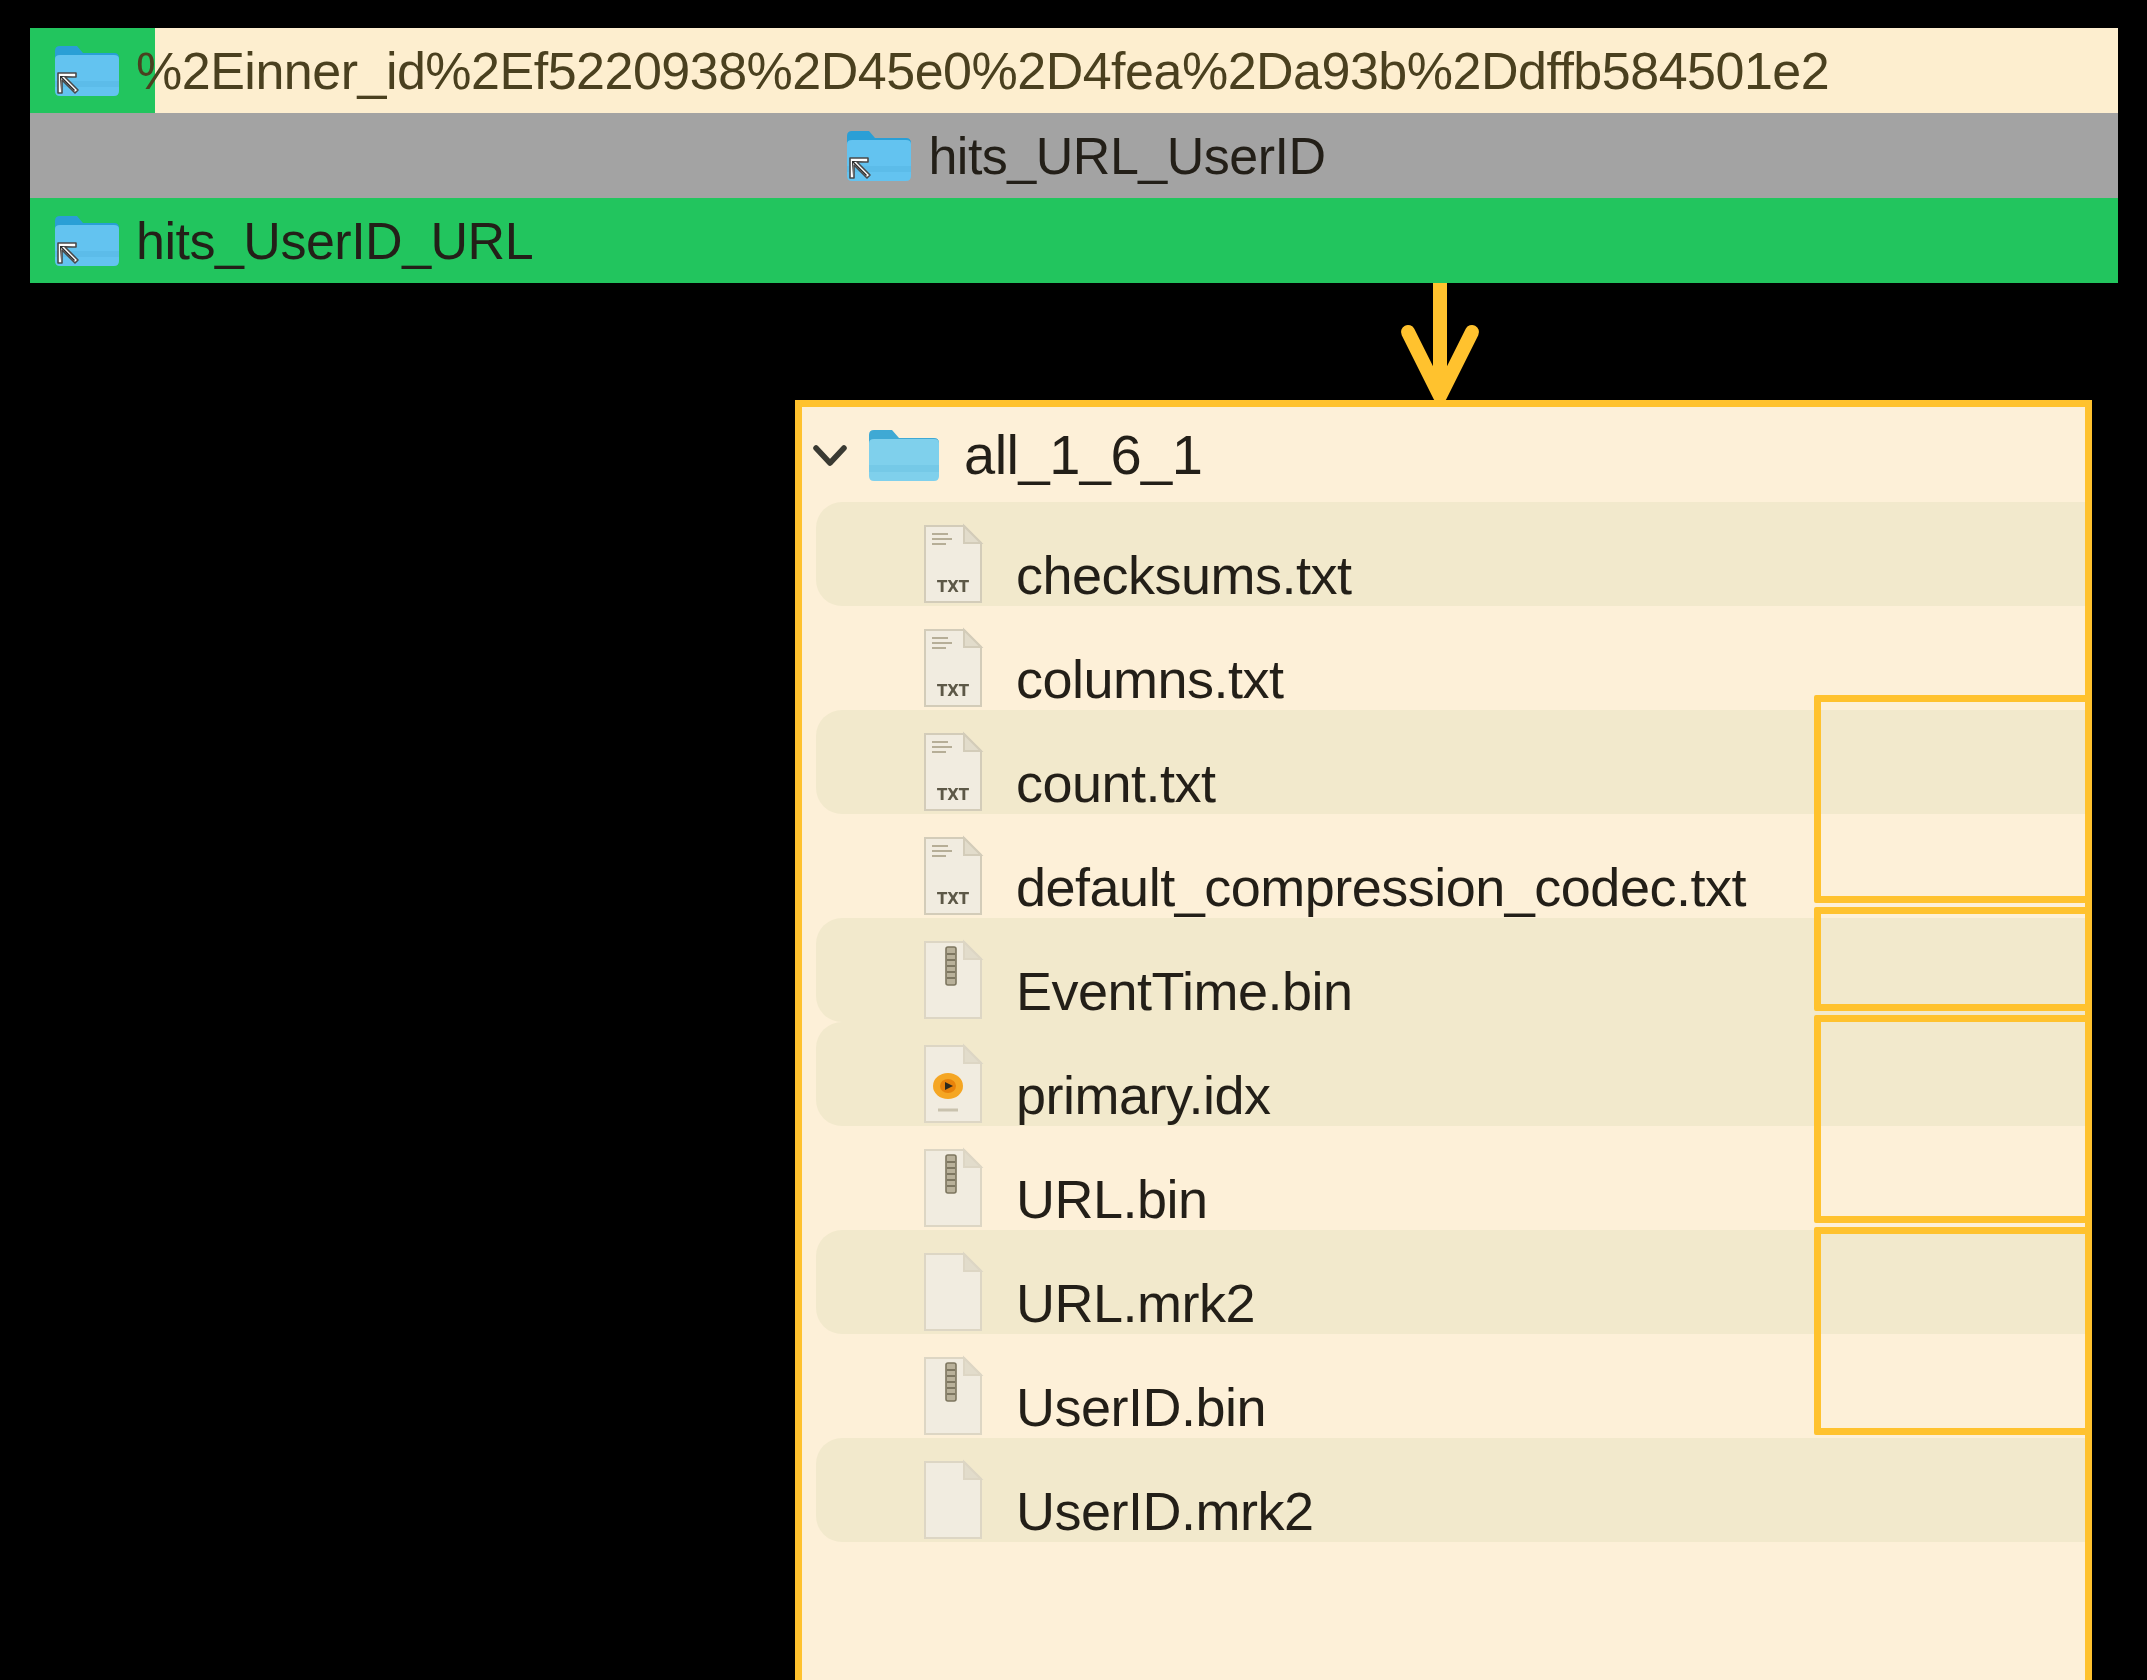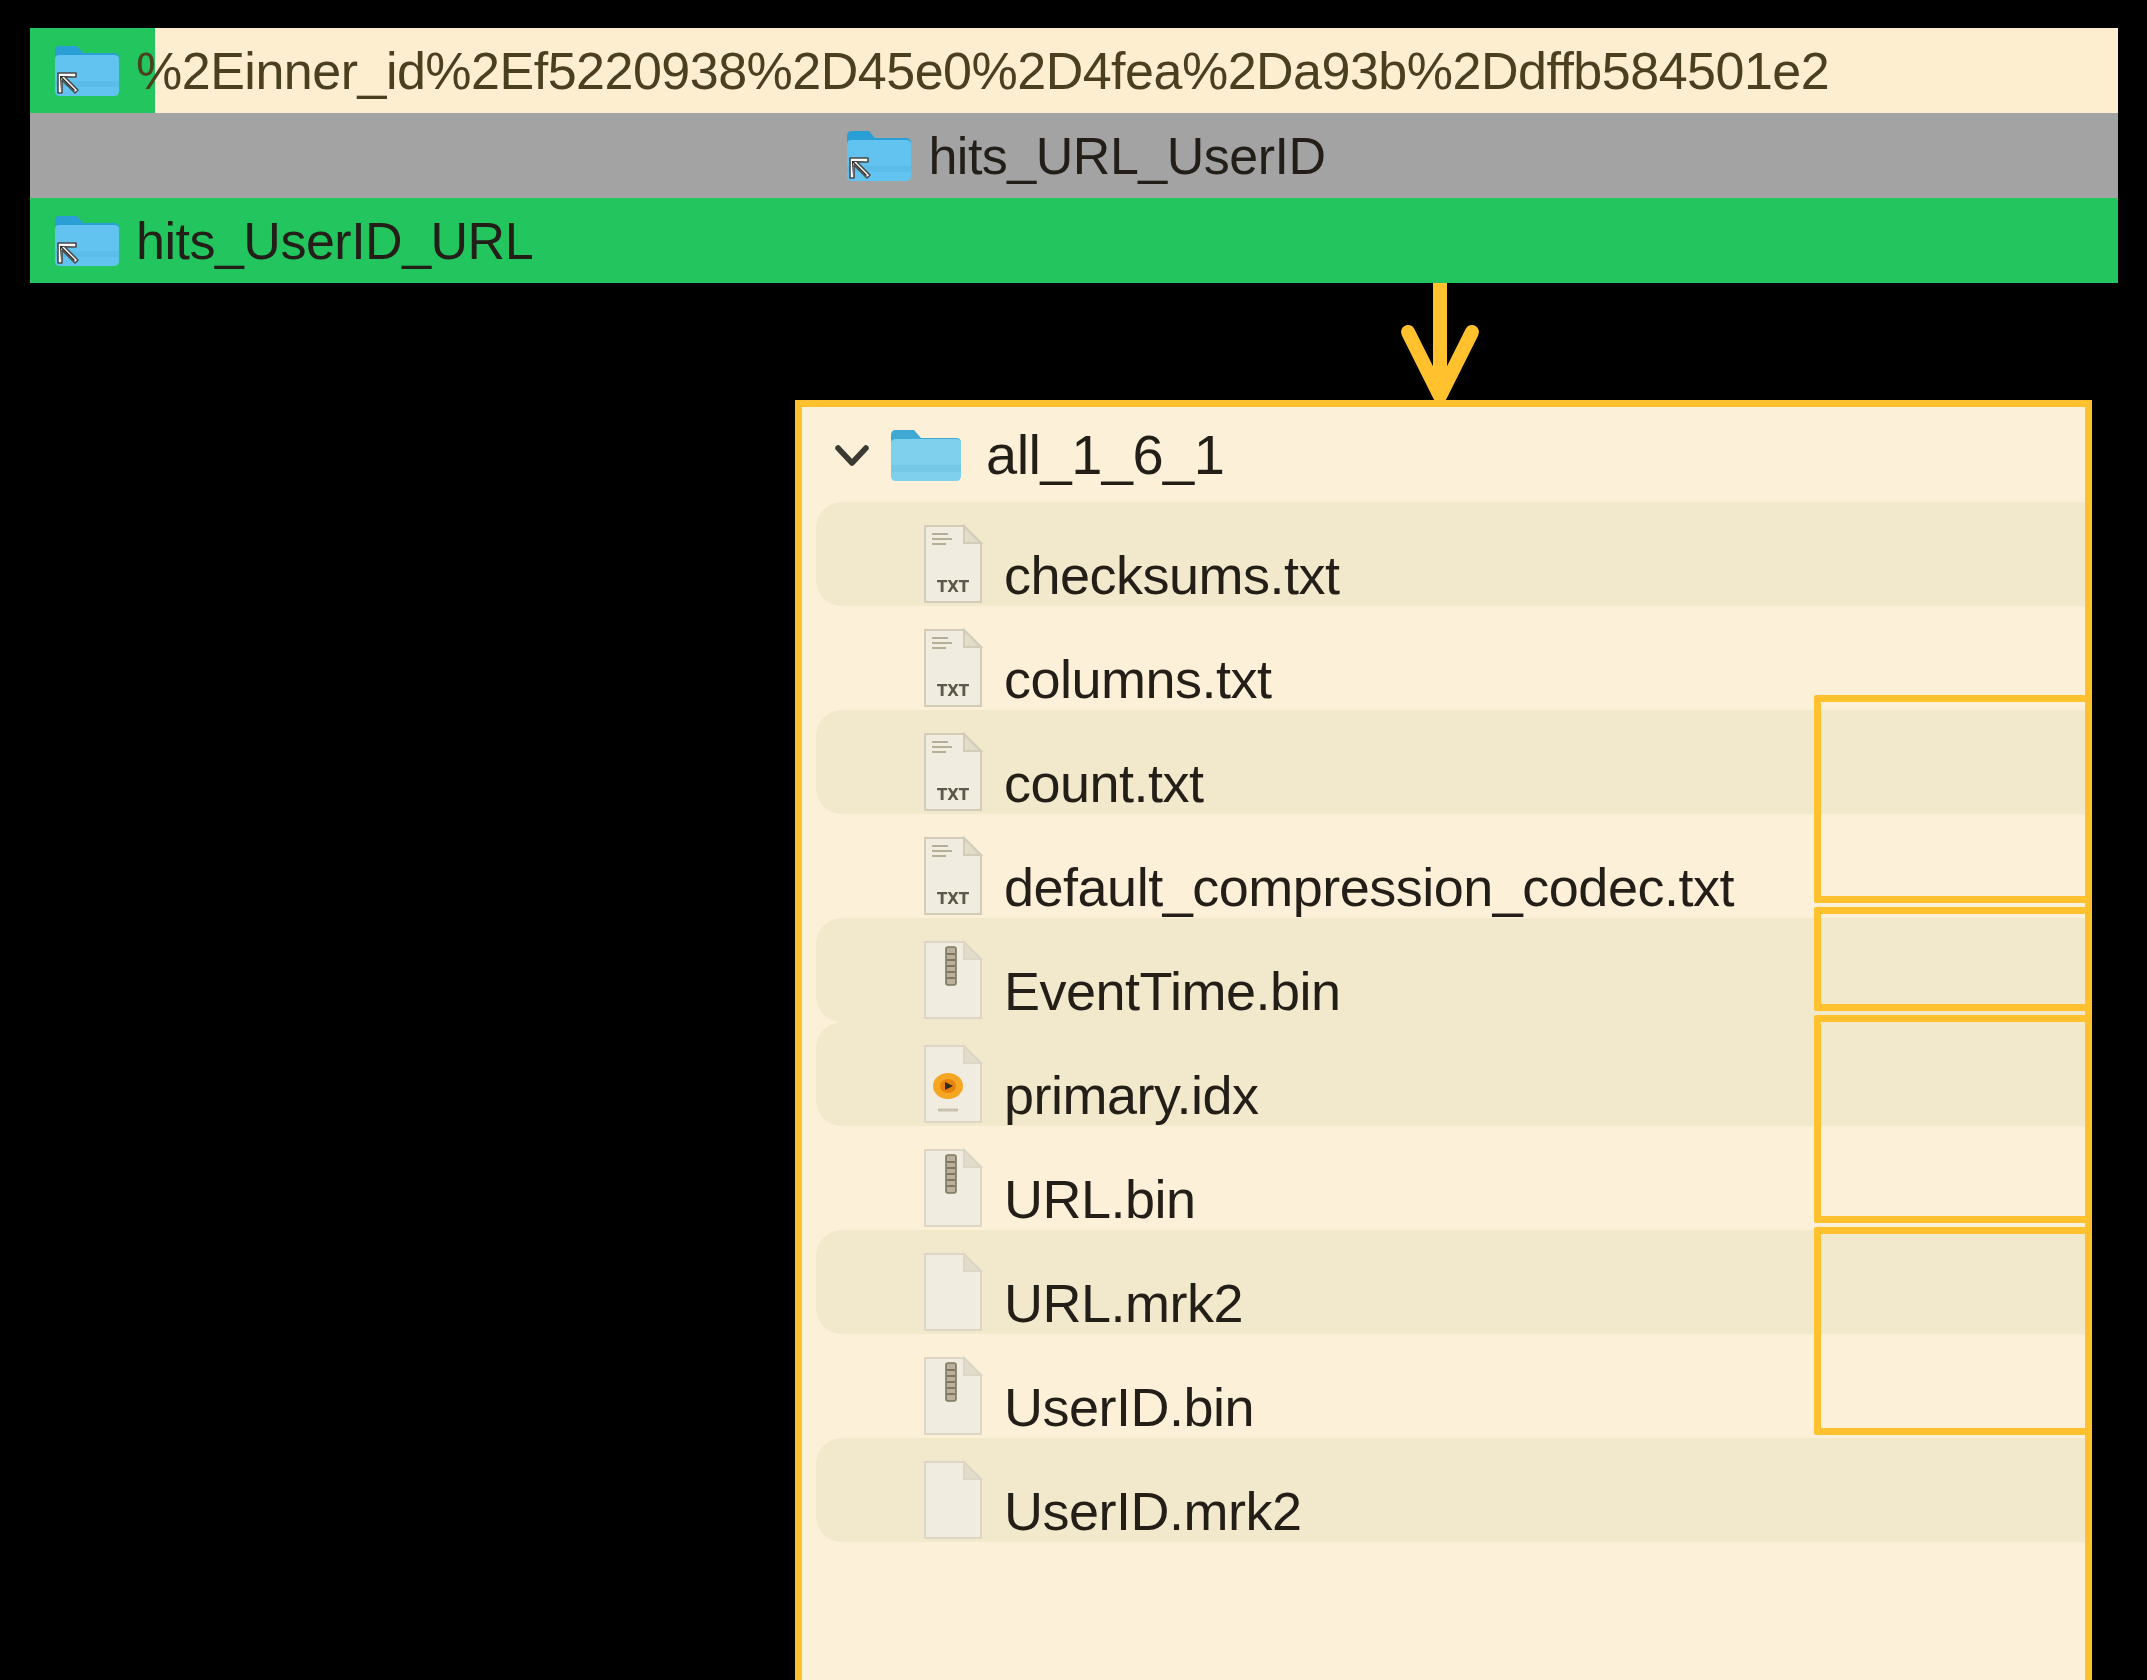--- a/index.html
+++ b/index.html
@@ -68,21 +68,20 @@
     border:7px solid #ffc22e;
     border-bottom:none;
     background:#fdf0d8;
     overflow:hidden;
     z-index:4;
   }
   .folder-row{
     height:95px;
     display:flex;
     align-items:center;
-    padding-left:22px;
     box-sizing:border-box;
   }
   .chevron{width:56px;height:56px;flex:0 0 auto;}
   .folder-icon{width:76px;height:62px;flex:0 0 auto;margin-left:8px;}
   .folder-name{
     font-size:56px;
     color:#231f18;
     margin-left:22px;
     letter-spacing:-0.5px;
     white-space:nowrap;
@@ -104,21 +103,21 @@
   .file-row.striped .stripe{background:#f2e9cc;}
   .file-icon{
     position:relative;z-index:2;
     width:66px;height:84px;
     margin-left:118px;
     flex:0 0 auto;
   }
   .file-icon svg{display:block;width:66px;height:84px;}
   .file-name{
     position:relative;z-index:2;
-    margin-left:18px;
+    margin-left:30px;
     font-size:54px;
     color:#231f18;
     letter-spacing:-0.5px;
     white-space:nowrap;
   }
 
   
   .group-box{
     position:absolute;
     left:1012px;

